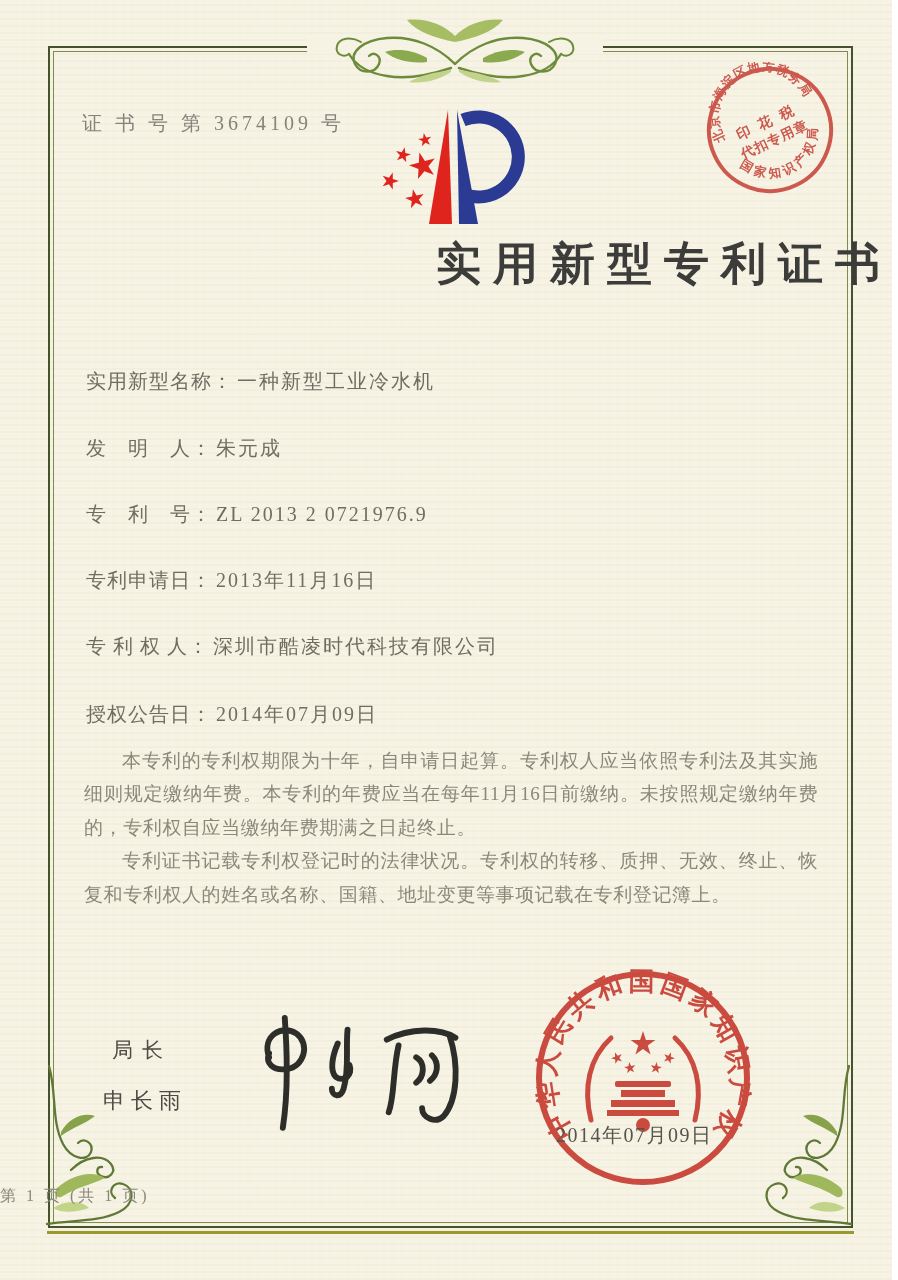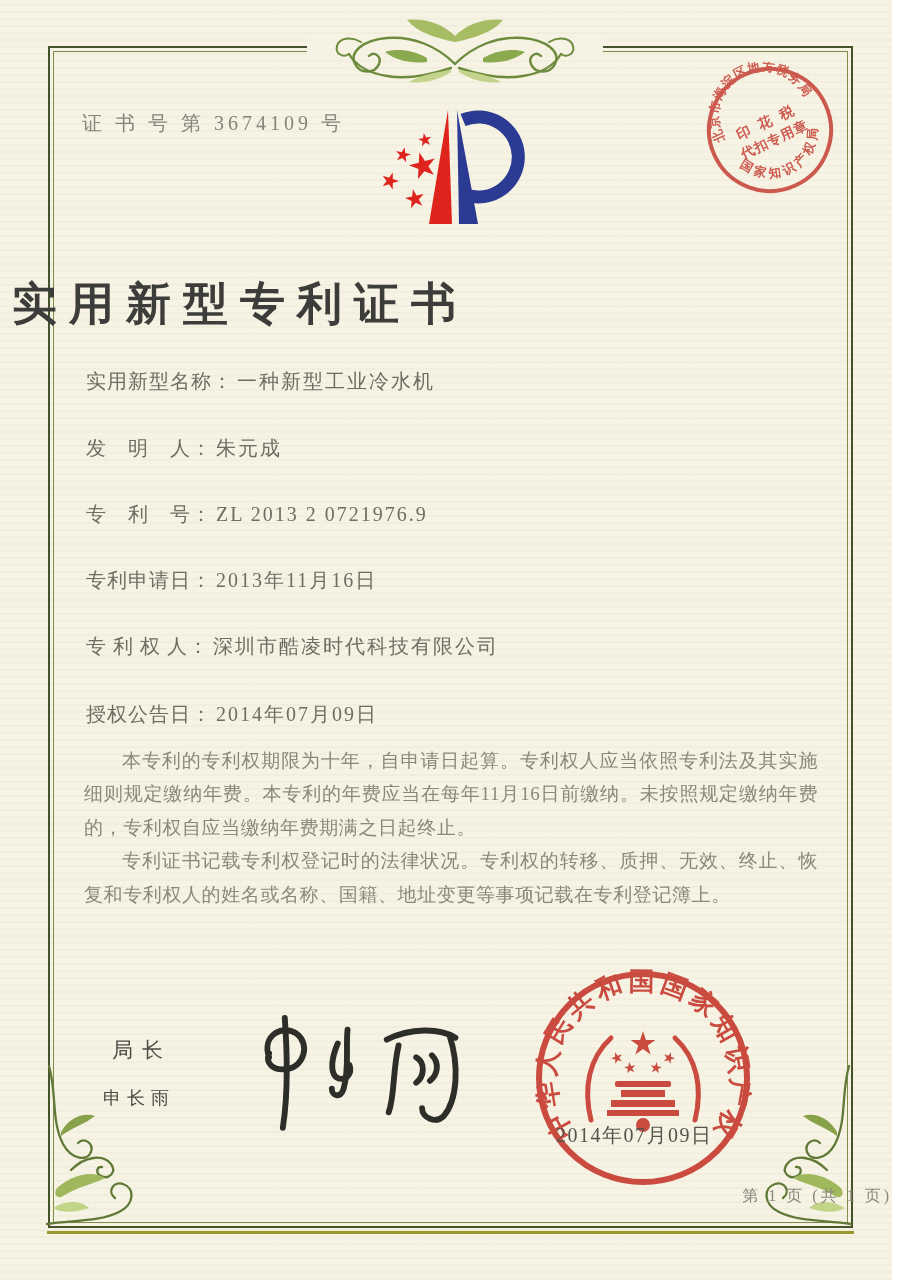--- a/index.html
+++ b/index.html
@@ -20,39 +20,39 @@
   .frame::after{
     content:''; position:absolute; left:-3px; right:-3px; bottom:-8px; height:3px;
     background:#99992e;
   }
   .frame-inner{position:absolute; inset:3px; border:1px solid #7d8c4b;}
   
   .cert-number{
     left:82px; top:110px; font-size:20px; color:#85837a; letter-spacing:4px; white-space:nowrap;
   }
   .title{
-    left:0; right:0; top:234px; text-align:left;
-    font-size:45px; font-weight:700; color:#3c3c3a; letter-spacing:12px; text-indent:12px;margin-top:40px;
+    left:0; right:0; top:234px; text-align:right;
+    font-size:45px; font-weight:700; color:#3c3c3a; letter-spacing:12px; text-indent:12px;
   }
   .field{left:86px; font-size:20px; color:#6f6d62; white-space:nowrap;}
   .flabel{letter-spacing:1px;}
   .fvalue{letter-spacing:2px; margin-left:4px;margin-top:12px;}
   .body-text{
     left:84px; top:744px; width:734px; font-size:19px; line-height:33.4px;
     color:#8b887a; text-align:justify; letter-spacing:0.6px;
   }
   .body-text p{margin:0; text-indent:2em;}
   .sig-title{left:112px; top:1036px; font-size:21px; color:#4c4b44; letter-spacing:9px;}
-  .sig-name{left:103px; top:1086px; font-size:18px; color:#4c4b44; letter-spacing:6px;}
+  .sig-name{left:103px; top:1086px; font-size:22px; color:#4c4b44; letter-spacing:6px;}
   .seal-date{
     left:556px; top:1122px; font-size:20px; color:#55534b; letter-spacing:1.5px; white-space:nowrap;
     z-index:6;
   }
   .footer{
-    left:0; right:0; top:1186px; text-align:right; font-size:16px; color:#8a877c; letter-spacing:3px;
+    left:0; right:0; top:1186px; text-align:left; font-size:16px; color:#8a877c; letter-spacing:3px;
   }
   .flourish-left{transform:scaleX(-1);}
   svg{display:block;}
 </style>
 </head>
 <body>
 
 <div id="paper">
 
   <div class="frame">

